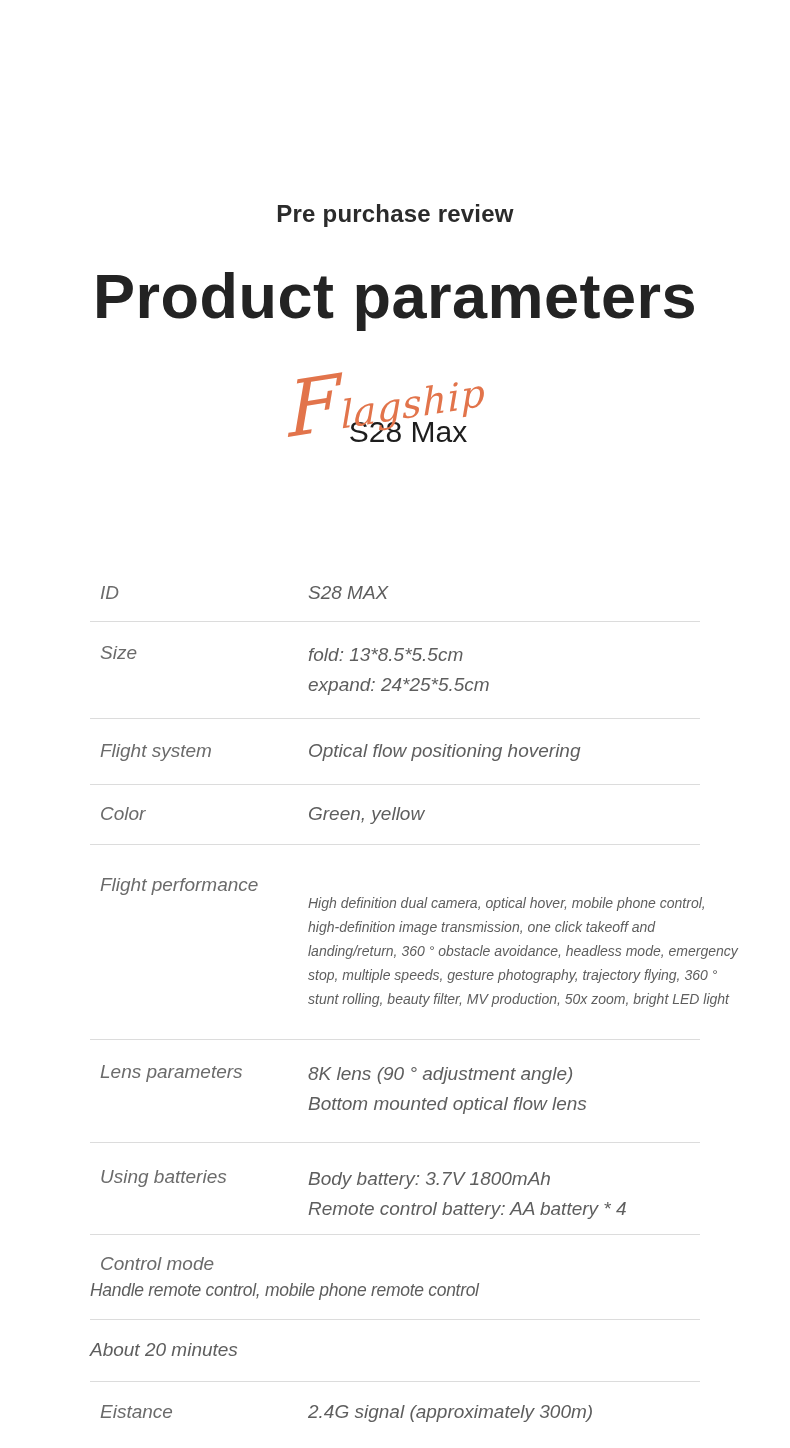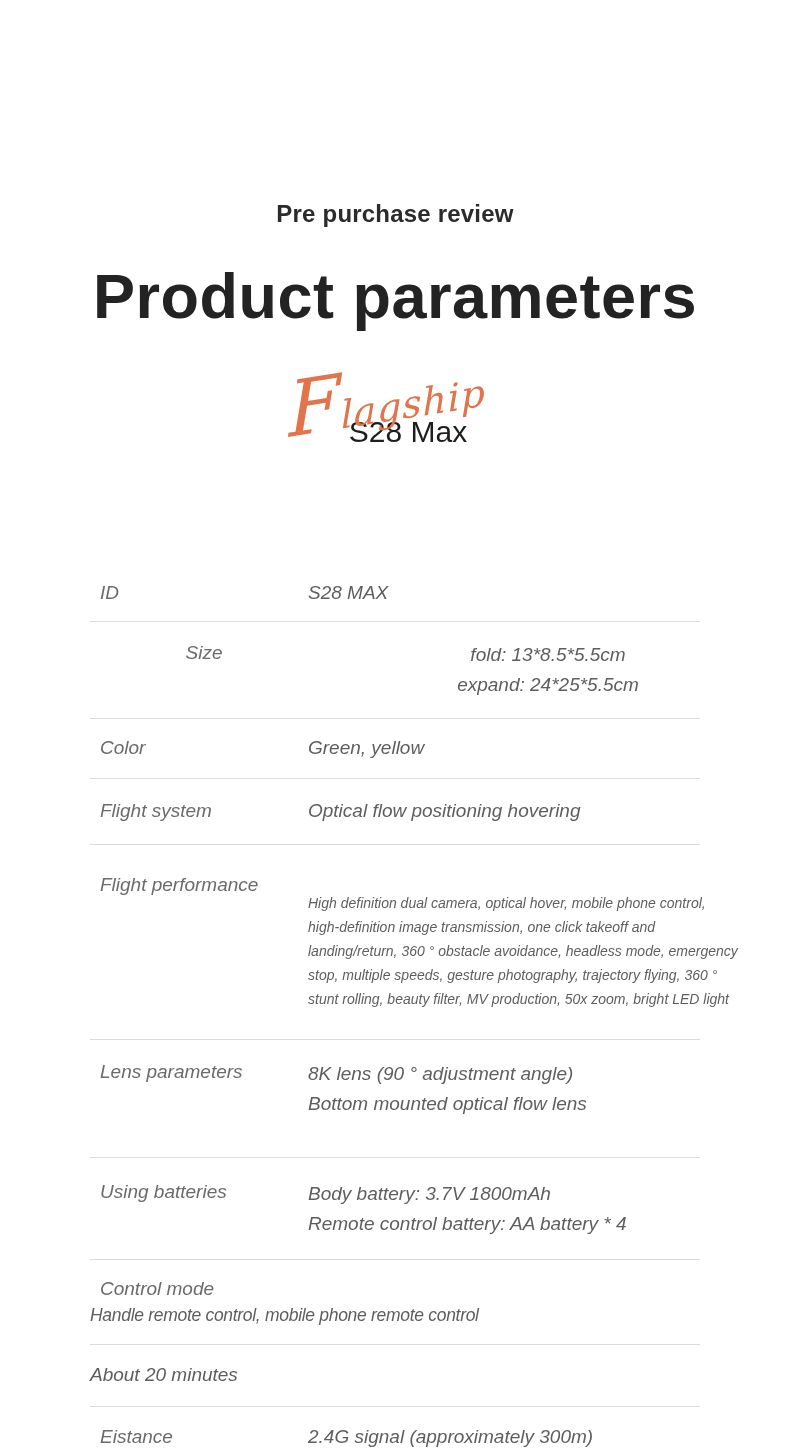--- a/index.html
+++ b/index.html
@@ -94,29 +94,29 @@
     flex: none;
     width: 432px;
     font-size: 19px;
     line-height: 26px;
     color: var(--value-color, #5e5e5e);
   }
   .row-value .value-line { display: block; }
 
   
   .r1  { padding: 15px 0; }                               
-  .r2  { padding: 18px 0; text-align: center; }                               
-  .r2 .row-value .value-line { line-height: 30px; margin-left: 48px; }
+  .r2  { padding: 18px 0; }                               
+  .r2 .row-value .value-line { line-height: 30px; }
   .r3  { padding: 16px 0 17px; }                          
   .r4  { padding: 19px 0 20px; }                          
   .r5  { padding: 27px 0 28px; }                          
   .r5 .row-value { font-size: 14px; line-height: 24px; margin-top: 19px; }
-  .r6  { padding: 19px 0 38px; }                          
+  .r6  { padding: 19px 0 23px; }                          
   .r6 .row-value .value-line { line-height: 30px; }
-  .r7  { padding: 21px 0 20px; }                          
+  .r7  { padding: 21px 0 10px; }                          
   .r7 .row-value .value-line { line-height: 30px; }
   .r8  { padding: 16px 0; flex-direction: column; }                               
   .r8 .row-value { font-size: 17.5px; letter-spacing: -0.3px; white-space: nowrap; }
   .r9  { padding: 17px 0 18px; }                          
   .r10 { padding: 17px 0 30px; }                          
 </style>
 </head>
 <body>
 
 <div class="page">
@@ -140,34 +140,34 @@
     </div>
 
     <div class="row r2">
       <div class="row-label">Size</div>
       <div class="row-value">
         <span class="value-line">fold: 13*8.5*5.5cm</span>
         <span class="value-line">expand: 24*25*5.5cm</span>
       </div>
     </div>
 
+    <div class="row r4">
+      <div class="row-label">Flight system</div>
+      <div class="row-value">
+        <span class="value-line">Optical flow positioning hovering</span>
+      </div>
+    </div>
+
     <div class="row r3">
       <div class="row-label">Color</div>
       <div class="row-value">
         <span class="value-line">Green, yellow</span>
       </div>
     </div>
 
-    <div class="row r4">
-      <div class="row-label">Flight system</div>
-      <div class="row-value">
-        <span class="value-line">Optical flow positioning hovering</span>
-      </div>
-    </div>
-
     <div class="row r5">
       <div class="row-label">Flight performance</div>
       <div class="row-value">
         <span class="value-line">High definition dual camera, optical hover, mobile phone control, high-definition image transmission, one click takeoff and landing/return, 360 ° obstacle avoidance, headless mode, emergency stop, multiple speeds, gesture photography, trajectory flying, 360 ° stunt rolling, beauty filter, MV production, 50x zoom, bright LED light</span>
       </div>
     </div>
 
     <div class="row r6">
       <div class="row-label">Lens parameters</div>
       <div class="row-value">

